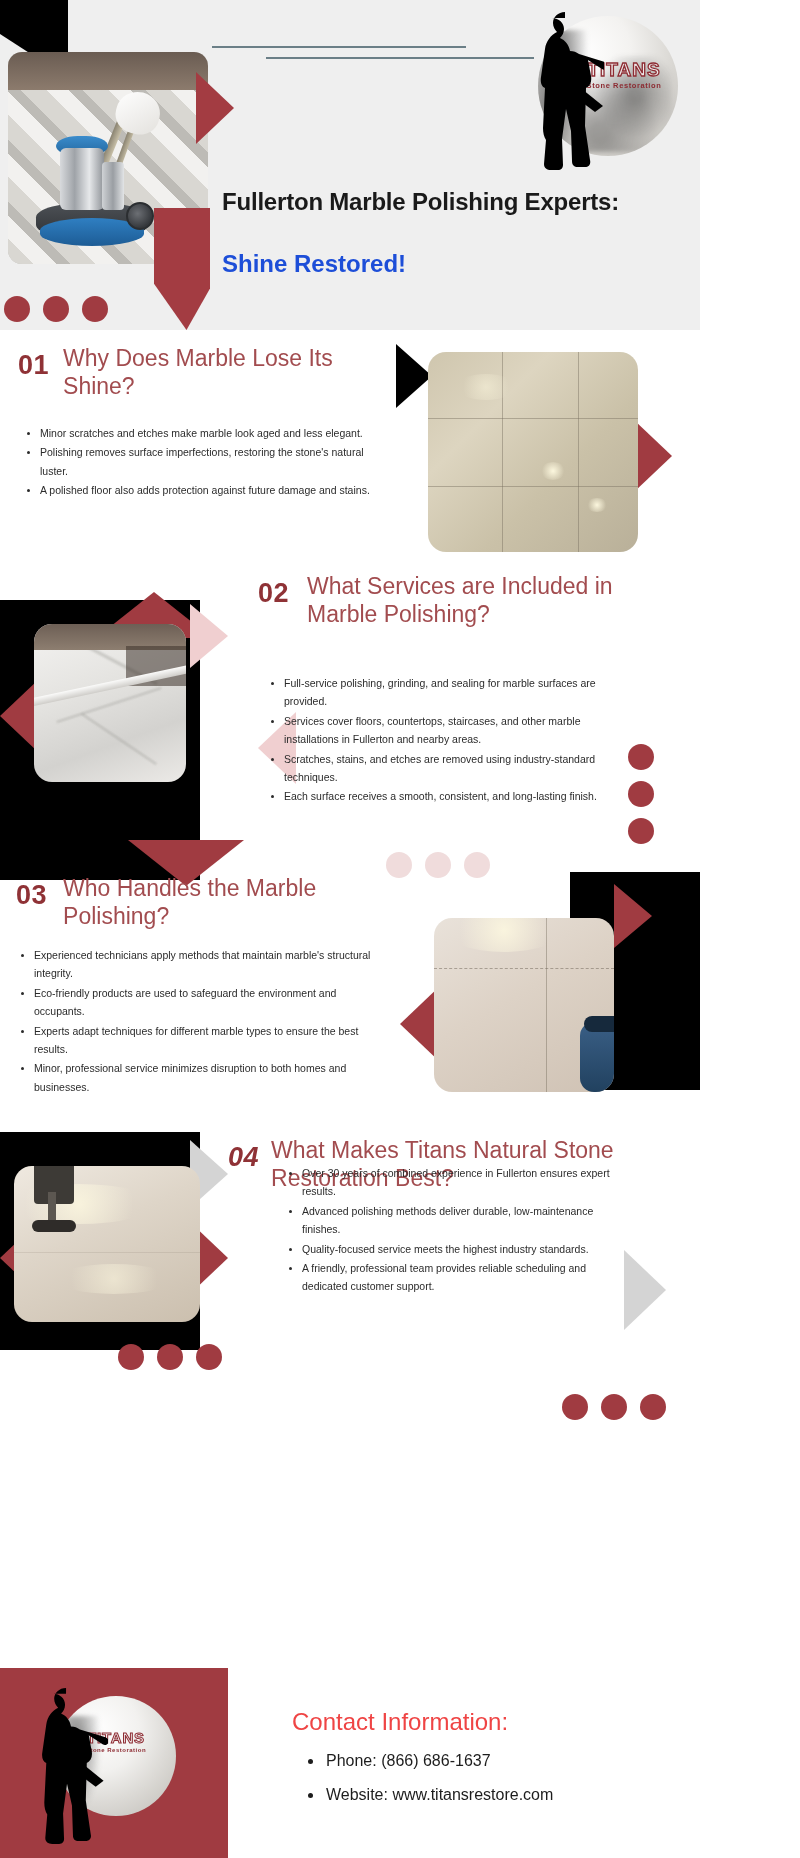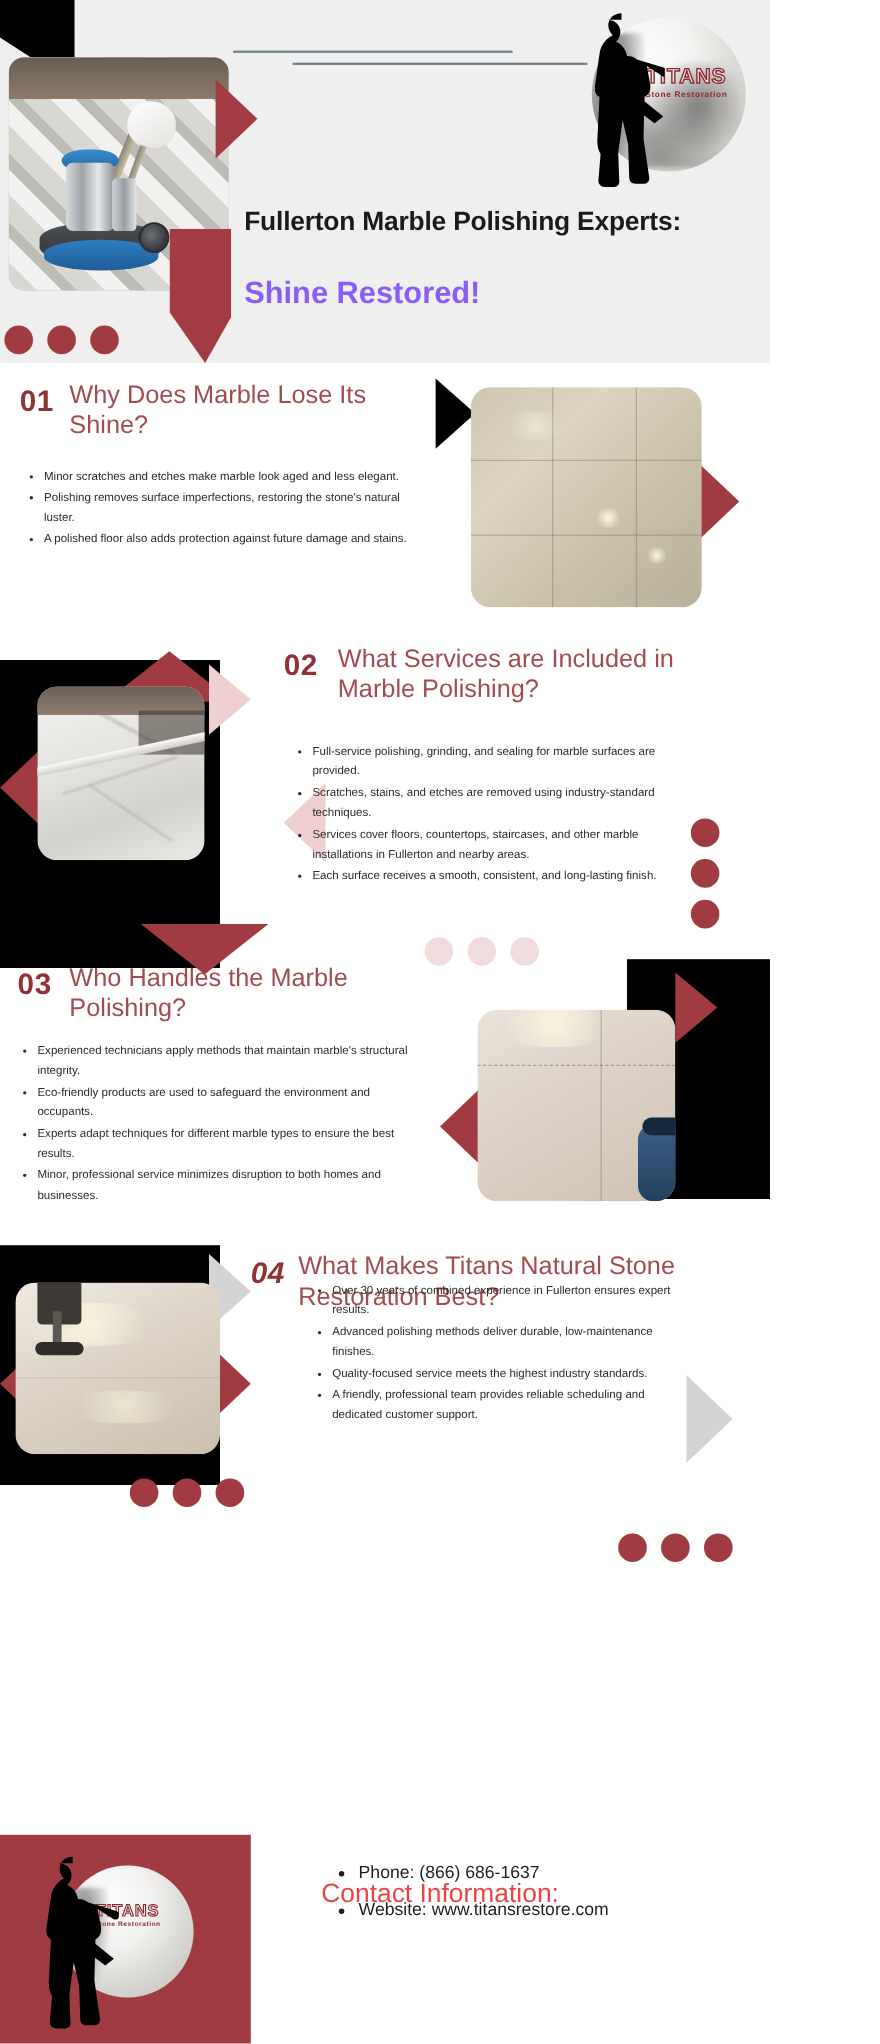--- a/index.html
+++ b/index.html
@@ -126,21 +126,21 @@
     width: 268px; height: 2px; background: #6b7f87; margin-left: 54px;
   }
   .hero-title {
     position: absolute; left: 222px; top: 188px;
     width: 430px;
     font-size: 24px; font-weight: bold; color: #1a1a1a;
     letter-spacing: -0.2px;
   }
   .hero-sub {
     position: absolute; left: 222px; top: 250px;
-    font-size: 28px; font-weight: bold; color: #8b5cf6;
+    font-size: 24px; font-weight: bold; color: #1d4ed8;
   }
   .hero-dots {
     position: absolute; left: 4px; top: 296px;
     display: flex; gap: 13px;
   }
   .hero-dots i { display:block; width: 26px; height: 26px; border-radius: 50%; background: #a03b41; }
 
   
   .logo {
     position: absolute; right: 22px; top: 6px;
@@ -279,21 +279,21 @@
     color: #efe9e9; -webkit-text-stroke: 1px #8d2b32; line-height:1;
   }
   .footer-card .ttl .t2 { font-size:6px; font-weight:bold; letter-spacing:.5px; color:#8d2b32; margin-top:2px; }
   .footer-card .man { position:absolute; left: 30px; top: 14px; z-index:5; }
 
   .contact-h {
     position: absolute; left: 292px; top: 1708px;
     font-size: 24px; color: #ef4444;
   }
   ul.contact {
-    position: absolute; left: 300px; top: 1695px;
+    position: absolute; left: 300px; top: 1753px;
     list-style: none; width: 420px;
   }
   ul.contact li {
     position: relative;
     padding-left: 26px;
     font-size: 16px;
     color: #1d1d1d;
     line-height: 1;
     margin-bottom: 18px;
   }
@@ -407,39 +407,39 @@
     <div class="tile" style="left:34px;top:624px;width:152px;height:158px;">
       <div class="marble-b"></div>
       <div class="vein" style="left:10px;top:30px;width:120px;height:3px;transform:rotate(28deg);"></div>
       <div class="vein" style="left:20px;top:80px;width:110px;height:2px;transform:rotate(-18deg);"></div>
       <div class="vein" style="left:40px;top:114px;width:90px;height:2px;transform:rotate(34deg);"></div>
       <div style="position:absolute;left:0;top:0;right:0;height:26px;background:linear-gradient(#6d5f55,#8d7e70);"></div>
       <div style="position:absolute;left:92px;top:22px;width:62px;height:40px;background:rgba(60,50,42,.55);"></div>
       <div style="position:absolute;left:-6px;top:56px;width:180px;height:8px;background:linear-gradient(#fbfbfa,#cfcdc9);transform:rotate(-12deg);"></div>
     </div>
 
-    <div style="position:absolute;left:258px;top:584px;width:420px;">
+    <div style="position:absolute;left:258px;top:572px;width:420px;">
       <table style="border-collapse:collapse;">
           <tbody>
             <tr>
         <td style="vertical-align:top;padding-right:18px;padding-top:6px;">
           <span class="num">02</span>
         </td>
         <td style="vertical-align:top;width:350px;">
           <div class="qtitle">What Services are Included in Marble Polishing?</div>
         </td>
       </tr>
           </tbody>
         </table>
     </div>
 
     <ul class="bul" style="position:absolute;left:268px;top:674px;width:348px;">
       <li>Full-service polishing, grinding, and sealing for marble surfaces are provided.</li>
+      <li>Services cover floors, countertops, staircases, and other marble installations in Fullerton and nearby areas.</li>
       <li>Scratches, stains, and etches are removed using industry-standard techniques.</li>
-      <li>Services cover floors, countertops, staircases, and other marble installations in Fullerton and nearby areas.</li>
       <li>Each surface receives a smooth, consistent, and long-lasting finish.</li>
     </ul>
 
     <div class="dotsv" style="left:628px;top:744px;">
       <i></i>
         <i></i>
         <i></i>
     </div>
   </div>
 

